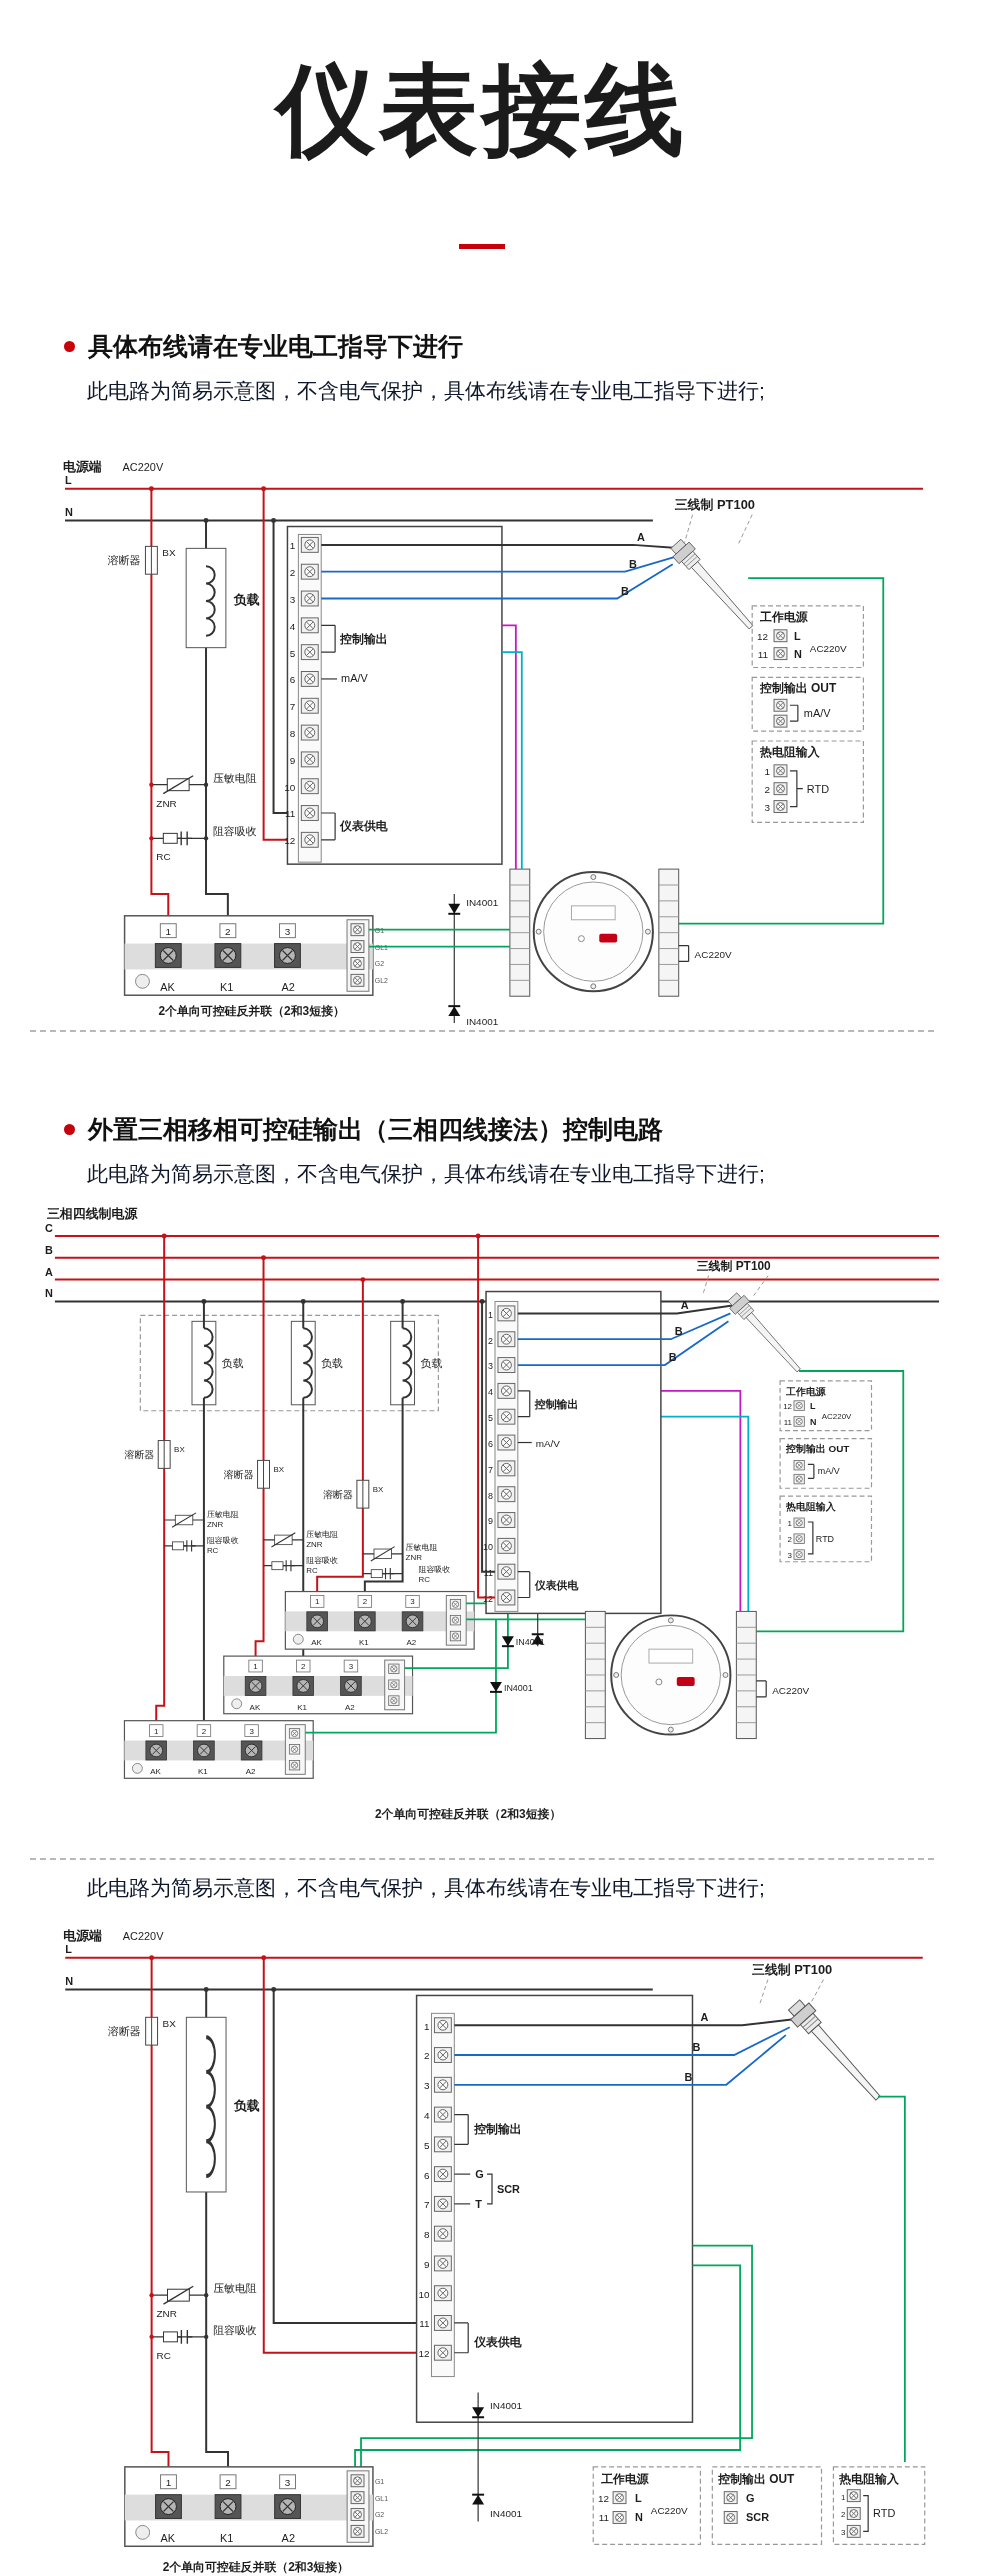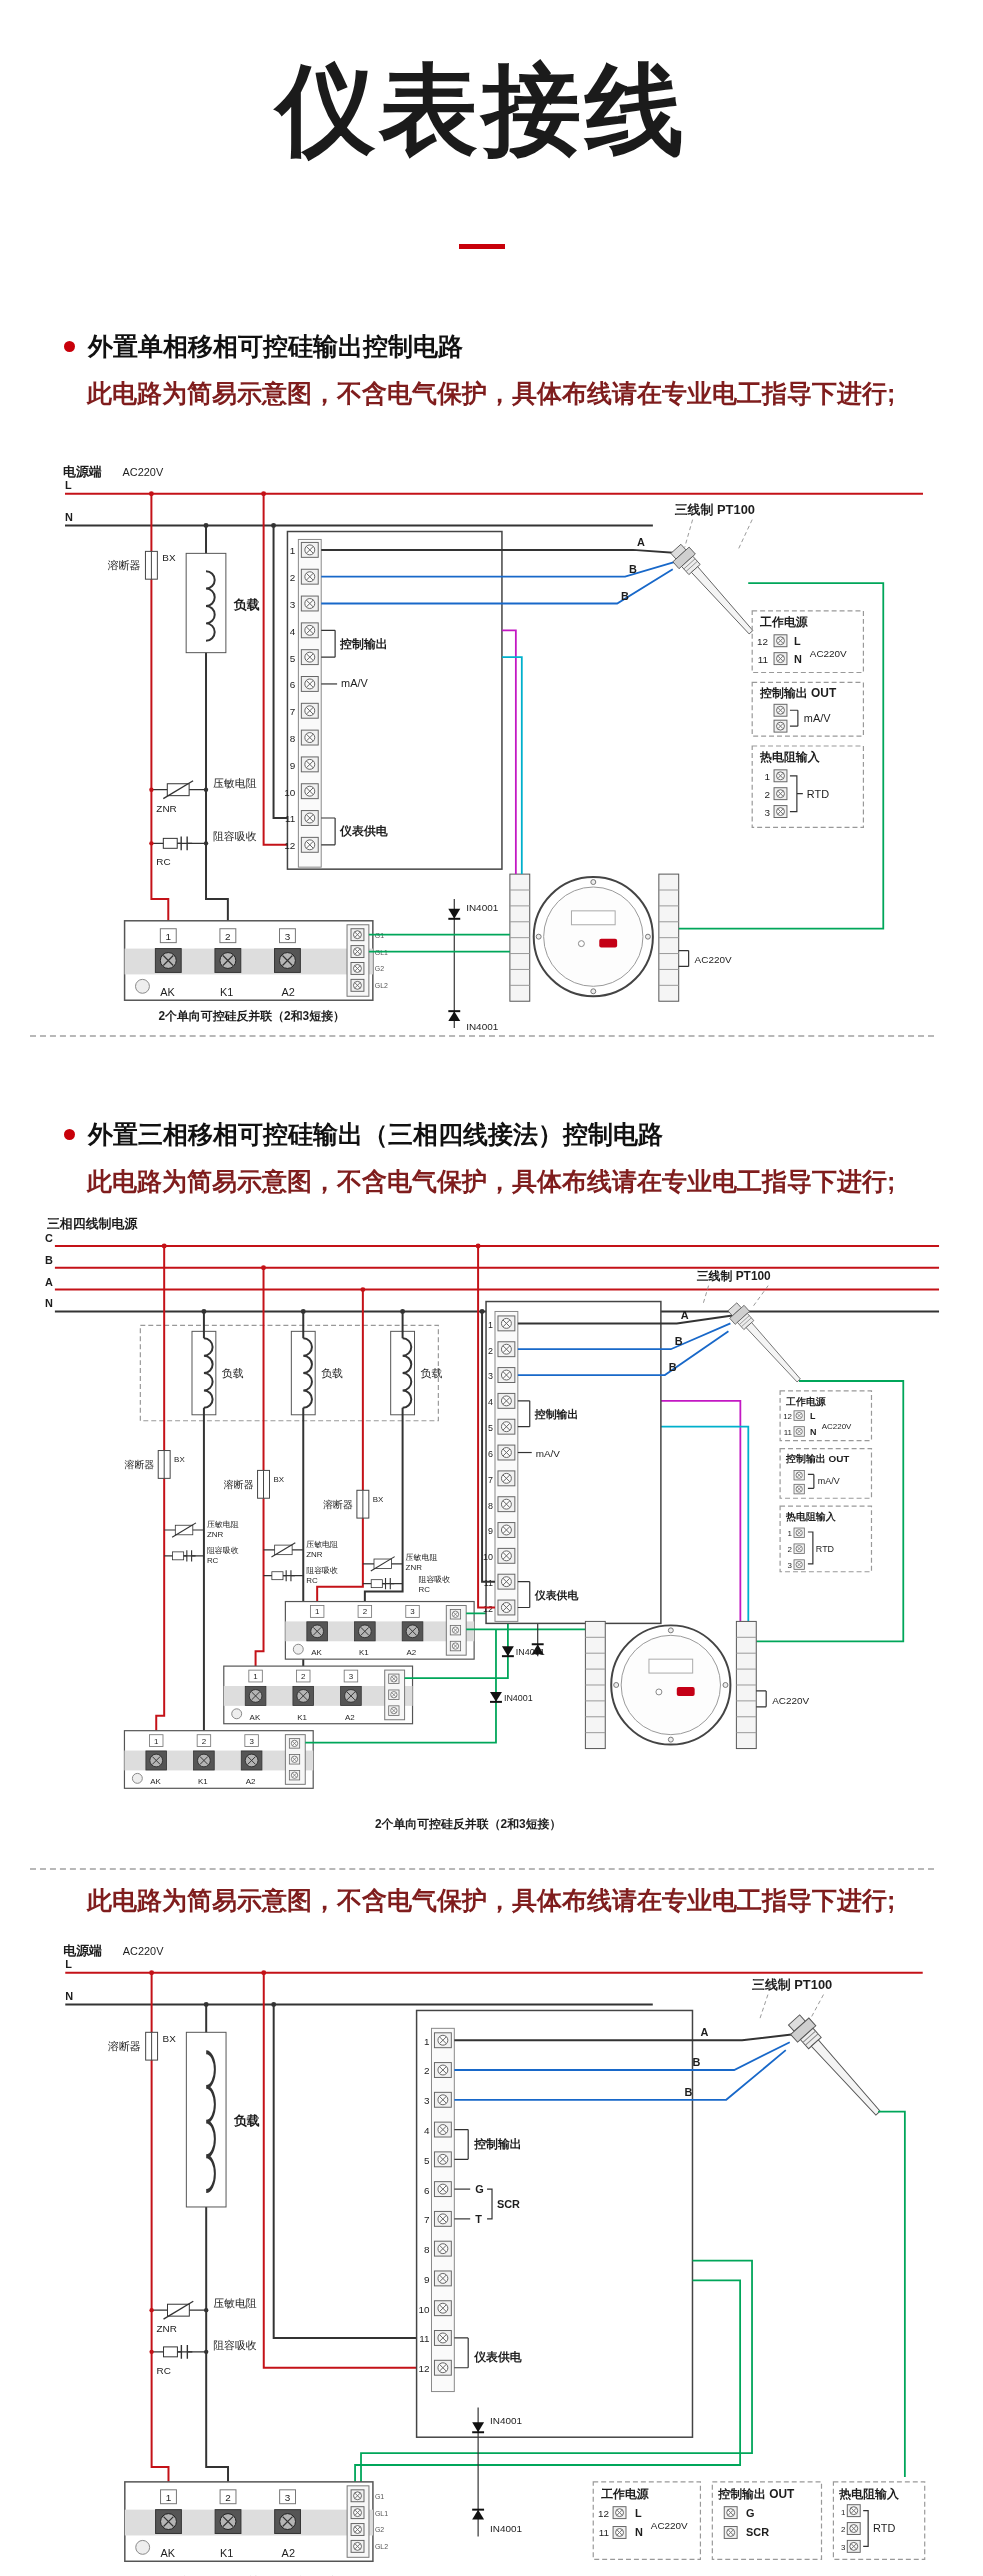--- a/index.html
+++ b/index.html
@@ -6,21 +6,21 @@
 body{background:#fff;font-family:"Liberation Sans","DejaVu Sans",sans-serif;color:#111}
 .page{position:relative;width:964px;height:2576px;background:#fff;overflow:hidden}
 .title{margin:56px 0 0;text-align:center;font-size:99px;font-weight:900;letter-spacing:4px;color:#1b1b1b;line-height:1.1}
 .tdash{width:46px;height:5px;background:#c8000a;margin:79px auto 0}
 .sec-head{display:flex;align-items:center;gap:13px;margin:81px 0 0 64px}
 .sec-head h2{font-size:25px;font-weight:bold;color:#111}
 .bullet{width:11px;height:11px;background:#c8000a;border-radius:50%;flex:0 0 auto}
 .s2{}
 .s3{margin-top:22px}
 .s3 .bullet{width:16px;height:16px}
-.note{margin:14px 0 0 87px;font-size:25px;font-weight:bold;color:#7f1d1d}
+.note{margin:14px 0 0 87px;font-size:21px;font-weight:normal;color:#0f172a}
 .divider{border-top:2px dashed #b8b8b8;margin:2px 30px 0}
 .div2{margin-top:18px}
 .diag{display:block}
 #d1{margin:52px 0 0 57px}
 #d2{margin:16px 0 0 41px}
 #d3{margin:24px 0 0 57px}
 svg{font-family:inherit}
 svg text{fill:#1d1d1d}
 .tl{font-size:13px;font-weight:bold}
 .tt{font-size:12px;font-weight:bold}
@@ -153,21 +153,21 @@
 </defs>
 </svg>
 
 <div class="page">
 
   <h1 class="title">仪表接线</h1>
   <div class="tdash"></div>
 
   <div class="sec-head s1">
     <span class="bullet"></span>
-    <h2>外置单相移相可控硅输出控制电路</h2>
+    <h2>具体布线请在专业电工指导下进行</h2>
   </div>
   <p class="note">此电路为简易示意图，不含电气保护，具体布线请在专业电工指导下进行;</p>
 
   <svg id="d1" class="diag" width="874" height="571" viewBox="0 0 880 575">
     <g>
       <text x="6" y="14" class="tl">电源端</text>
       <text x="66" y="14" class="ts">AC220V</text>
       <text x="8" y="27" class="ts b">L</text>
       <path class="wr" d="M8 32H872"></path>
       <text x="8" y="59" class="ts b">N</text>

